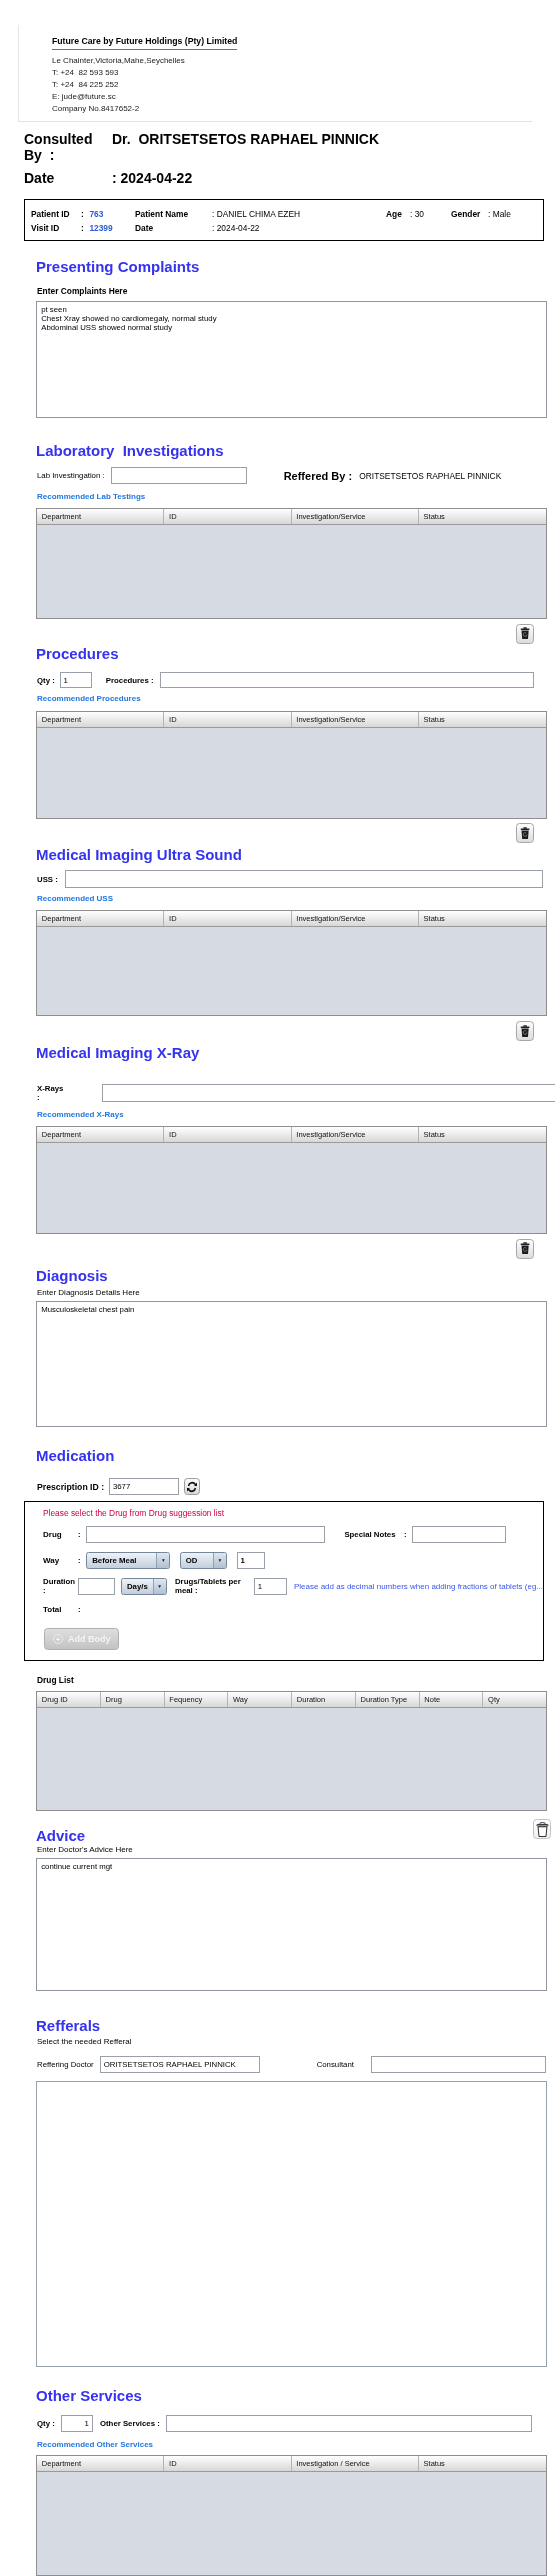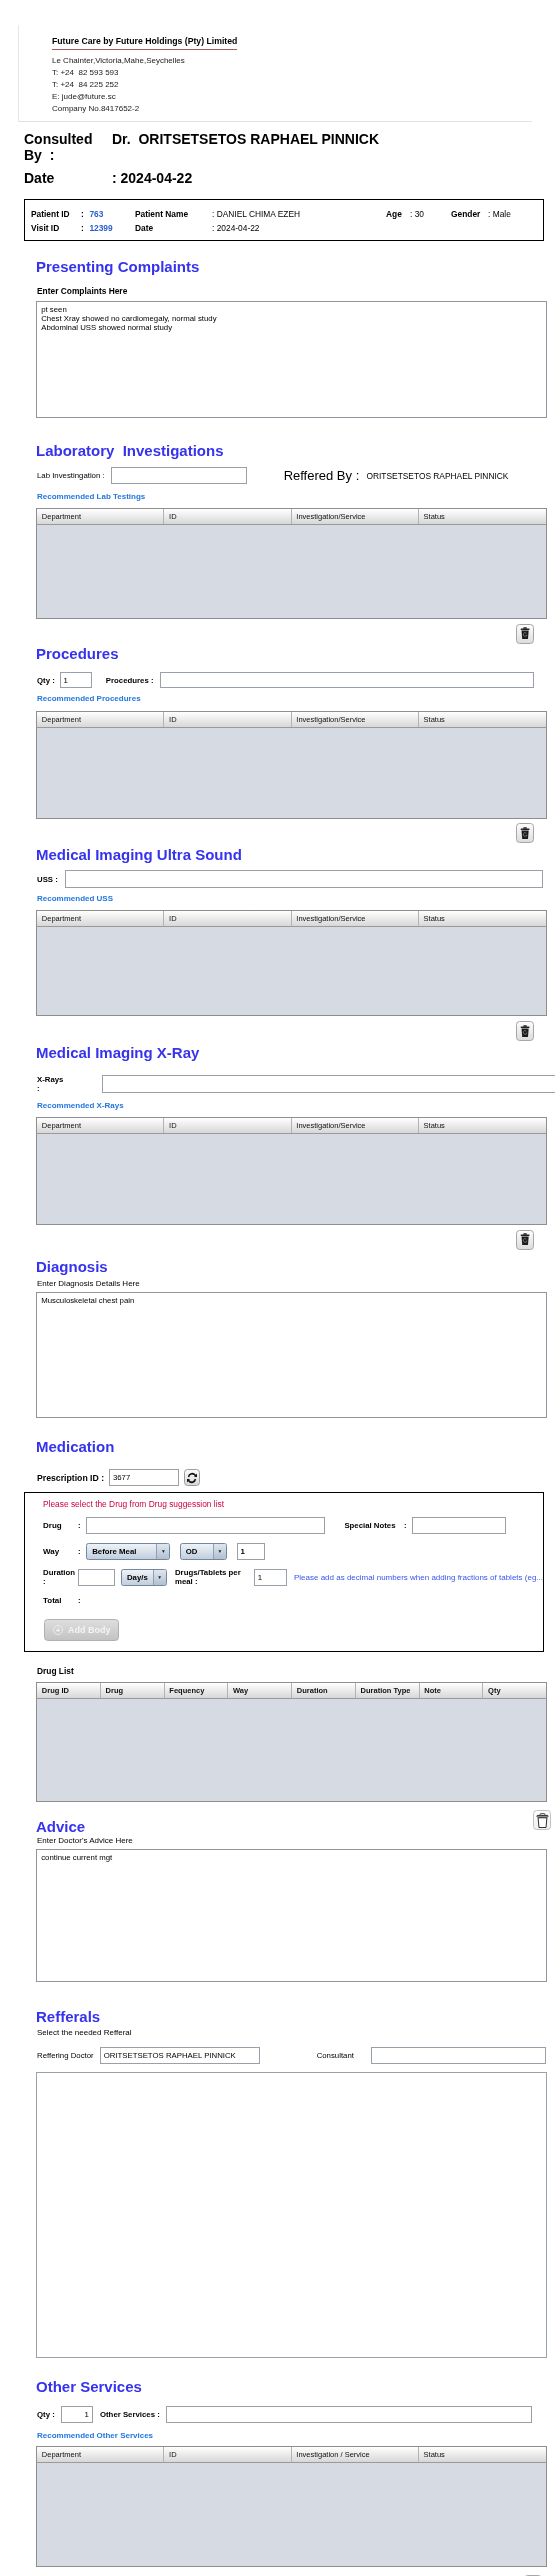--- a/index.html
+++ b/index.html
@@ -72,21 +72,21 @@
         font-weight:bold; font-size:7.8px; box-sizing:border-box; cursor:pointer; }
   .dd-text { padding:3.6px 4.8px 0 4.8px; flex:1; white-space:nowrap; overflow:hidden; }
   .dd-arrow { width:12px; border-left:0.6px solid #8fa0b2; background:linear-gradient(#dfe7f0,#b0bfd2);
               display:flex; align-items:center; justify-content:center; font-size:4.8px; color:#222; border-radius:0 1.8px 1.8px 0; }
   .blue-note { color:#3a55f0; font-size:8px; margin-left:7.2px; white-space:nowrap; }
   .add-btn { margin:14.3px 0 0 1.2px; width:73px; height:20px; border:0.6px solid #b0b0b0; border-radius:3.6px;
              background:linear-gradient(#dedede,#c3c3c3); color:#f4f4f4; font-weight:bold; font-size:9px;
              display:flex; align-items:center; justify-content:center; gap:4.8px; cursor:default; }
   .plus-ic { width:10.2px; height:10.2px; border:1.2px solid #ececec; border-radius:50%; font-size:7.8px;
              line-height:9px; text-align:center; box-sizing:border-box; font-weight:bold; }
-  .w8 { flex:1 1 0;font-weight:bold; }
+  .w8 { flex:1 1 0; }
 
   
   .flex-head { display:flex; justify-content:space-between; align-items:flex-start; margin-top:8.4px; }
   .flex-head .h-section { margin-top:7.2px; }
 
   .listbox { margin:8.4px 0 0 36px; width:511px; height:286px; border:0.6px solid #98a2ac; background:#fff; box-sizing:border-box; }
   .tar { text-align:right; }
 </style>
 </head>
 <body>
@@ -149,21 +149,21 @@
   <div class="h-section pre">Presenting Complaints</div>
   <div class="sub-label-b">Enter Complaints Here</div>
   <textarea class="ta" style="height: 117px;">pt seen
 Chest Xray showed no cardiomegaly, normal study
 Abdominal USS showed normal study</textarea>
 
   <div class="h-section pre" style="margin-top:24px;">Laboratory  Investigations</div>
   <div class="form-row">
     <span>Lab Investingation :</span>
     <input class="tinput" style="width: 136px; margin-left: 6px;">
-    <span style="margin-left:37px; font-weight:normal; font-size:13px;">Reffered By :</span>
+    <span style="margin-left:37px; font-weight:bold; font-size:11px;">Reffered By :</span>
     <span style="margin-left:7.2px; font-size:8.4px;">ORITSETSETOS RAPHAEL PINNICK</span>
   </div>
   <div class="blue-link">Recommended Lab Testings</div>
   <div class="gtable">
     <div class="g-head">
       <span class="g-th w4">Department</span>
       <span class="g-th w4">ID</span>
       <span class="g-th w4">Investigation/Service</span>
       <span class="g-th w4">Status</span>
     </div>
@@ -228,21 +228,21 @@
       <svg width="10.2" height="12.6" viewBox="0 0 17 21">
         <rect x="1" y="2.6" width="15" height="2.2" rx="1" fill="#222"></rect>
         <rect x="5.5" y="0.4" width="6" height="2.6" rx="1" fill="#222"></rect>
         <path d="M2.5 6 L14.5 6 L13.3 20 L3.7 20 Z" fill="#1c1c1c"></path>
         <path d="M10.5 10.2 a3 3 0 1 0 1 2.6" stroke="#9a9a9a" stroke-width="1.1" fill="none"></path>
       </svg>
     </button>
   </div>
 
   <div class="h-section" style="margin-top:2.4px;">Medical Imaging X-Ray</div>
-  <div class="form-row" style="margin-top:14px;gap:28px;">
+  <div class="form-row" style="margin-top:23px;gap:28px;">
     <span style="font-weight:bold;">X-Rays :</span>
     <input class="tinput" style="width: 472px; margin-left: 7.2px; height: 18px;">
   </div>
   <div class="blue-link">Recommended X-Rays</div>
   <div class="gtable">
     <div class="g-head">
       <span class="g-th w4">Department</span>
       <span class="g-th w4">ID</span>
       <span class="g-th w4">Investigation/Service</span>
       <span class="g-th w4">Status</span>

